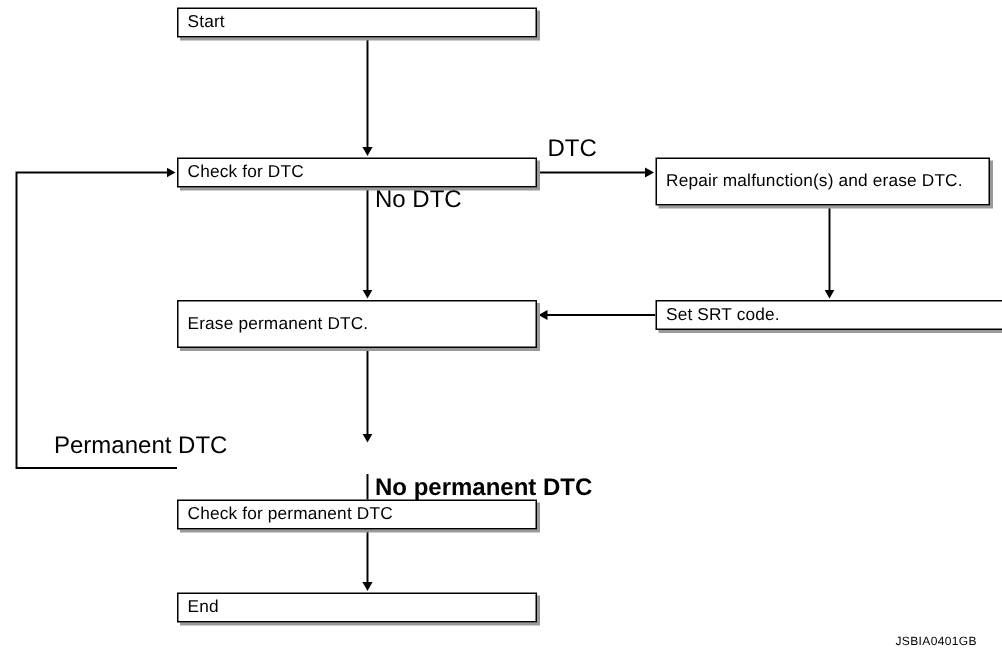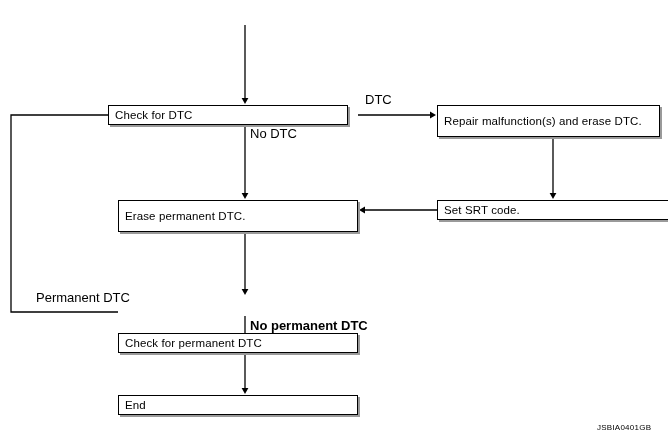--- a/index.html
+++ b/index.html
@@ -37,21 +37,21 @@
   }
   .node-label {
     font-size: 11.5px;
     line-height: 12px;
     padding-left: 6px;
     white-space: nowrap;
     letter-spacing: 0.01em;
   }
   .edge-label {
     position: absolute;
-    font-size: 13px;
+    font-size: 16px;
     line-height: 12px;
     white-space: nowrap;
     color: #000000;
   }
   .fig-id {
     position: absolute;
     font-size: 8px;
     line-height: 9px;
     letter-spacing: 0.03em;
     color: #000000;
@@ -86,22 +86,25 @@
 
     <line x1="437" y1="210" x2="364" y2="210" stroke="#000000" stroke-width="1.3" marker-end="url(#arrow-left)"></line>
 
     <line x1="245" y1="220" x2="245" y2="290" stroke="#000000" stroke-width="1.3" marker-end="url(#arrow-down)"></line>
 
     <line x1="245" y1="316" x2="245" y2="389" stroke="#000000" stroke-width="1.3" marker-end="url(#arrow-down)"></line>
 
     <polyline points="118,312 11,312 11,115 112,115" fill="none" stroke="#000000" stroke-width="1.3" marker-end="url(#arrow-right)"></polyline>
   </svg>
 
+  <div class="node-box" style="left:118px; top:5px; width:240px; height:20px;">
+    <span class="node-label">Start</span>
+  </div>
 
-  <div class="node-box" style="left:108px; top:105px; width:240px; height:20px;">
+  <div class="node-box" style="left:118px; top:105px; width:240px; height:20px;">
     <span class="node-label">Check for DTC</span>
   </div>
 
   <div class="node-box" style="left:437px; top:105px; width:223px; height:32px;">
     <span class="node-label">Repair malfunction(s) and erase DTC.</span>
   </div>
 
   <div class="node-box" style="left:118px; top:200px; width:240px; height:32px;">
     <span class="node-label">Erase permanent DTC.</span>
   </div>

